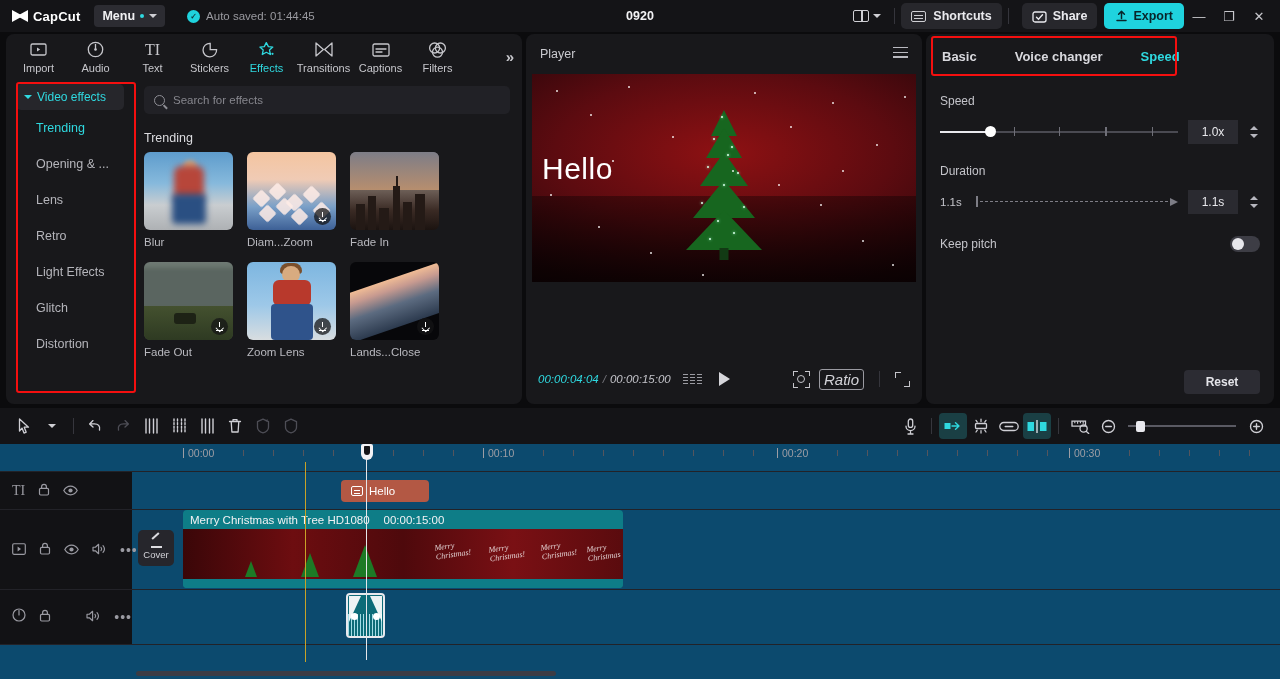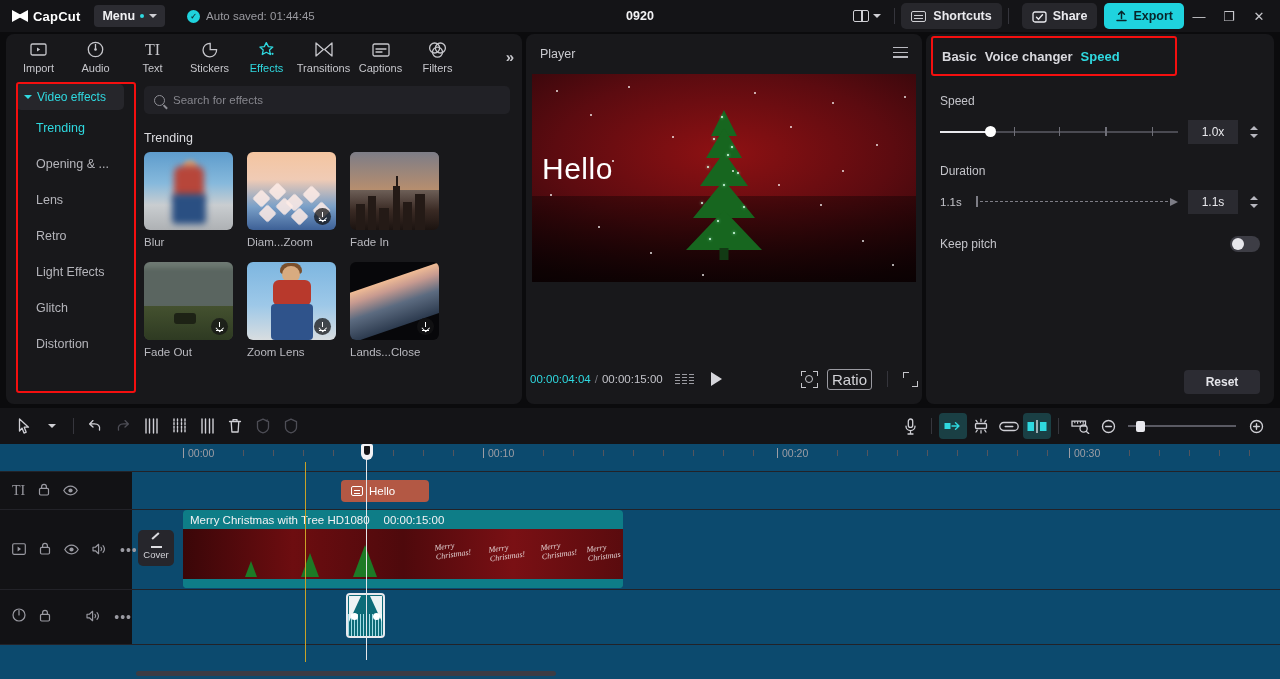--- a/index.html
+++ b/index.html
@@ -164,21 +164,21 @@
   .stage { margin: 0 auto; width: 384px; height: 208px; position: relative; overflow: hidden;
     background: radial-gradient(ellipse 110% 95% at 50% 38%, #8e1113 0%, #5c0b10 40%, #2b060a 72%, #120206 100%); }
   .stage .floor { position: absolute; left: 0; right: 0; bottom: 0; height: 86px; background: linear-gradient(rgba(0,0,0,.35), rgba(0,0,0,.72)); }
   .tree { position: absolute; left: 50%; top: 36px; transform: translateX(-50%); width: 86px; height: 150px; }
   .tree .layer { position: absolute; left: 50%; transform: translateX(-50%); width: 0; height: 0;
     border-style: solid; border-color: transparent transparent #17661f transparent; filter: blur(.4px); }
   .tree .trunk { position: absolute; left: 50%; transform: translateX(-50%); bottom: 0; width: 9px; height: 12px; background: #123a14; }
   .tree .sp { position: absolute; width: 2px; height: 2px; border-radius: 50%; background: #d8ffe8; box-shadow: 0 0 3px #9fffc9; }
   .snow { position: absolute; width: 1.6px; height: 1.6px; border-radius: 50%; background: rgba(255,255,255,.8); }
   .hello-text { position: absolute; left: 10px; top: 78px; font-size: 30px; color: #fff; font-weight: normal; letter-spacing: .5px; }
-  .player-ctrl { position: absolute; left: 0; right: 0; bottom: 10px; height: 30px; display: flex; align-items: center; padding: 0 4px; }
+  .player-ctrl { position: absolute; left: 0; right: 0; bottom: 10px; height: 30px; display: flex; align-items: center; padding: 0 12px; font-style: italic; }
   .tc-cur { font-size: 11.5px; color: #2fd9e0; }
   .tc-sep { font-size: 11.5px; color: #76767d; margin: 0 4px; }
   .tc-tot { font-size: 11.5px; color: #c3c3c9; }
   .frames-ico { margin-left: 12px; display: flex; gap: 2px; cursor: pointer; }
   .frames-ico span { display: block; width: 5px; height: 11px; background: repeating-linear-gradient(#9b9ba2 0 1.5px, transparent 1.5px 3px); }
   .play-tri { margin-left: 17px; width: 0; height: 0; border-left: 11px solid #d6d6db; border-top: 7px solid transparent; border-bottom: 7px solid transparent; cursor: pointer; }
   .pc-right { margin-left: auto; display: flex; align-items: center; gap: 9px; }
   .crop-ico { width: 17px; height: 17px; position: relative; cursor: pointer; }
   .crop-ico i { position: absolute; width: 5px; height: 5px; border: 1.4px solid #c5c5cb; }
   .crop-ico .c1 { left: 0; top: 0; border-right: 0; border-bottom: 0; }
@@ -190,21 +190,21 @@
   .fs-ico { width: 15px; height: 15px; position: relative; cursor: pointer; }
   .fs-ico i { position: absolute; width: 6px; height: 6px; border: 1.5px solid #c5c5cb; }
   .fs-ico .a { left: 0; top: 0; border-right: 0; border-bottom: 0; }
   .fs-ico .b { right: 0; bottom: 0; border-left: 0; border-top: 0; }
 
   
   .rightpanel {
     position: absolute; left: 926px; top: 34px; width: 348px; height: 370px;
     background: #18181b; border-radius: 8px;
   }
-  .rtabs { height: 44px; display: flex; align-items: center; gap: 8px; padding: 0 16px; position: relative; }
+  .rtabs { height: 44px; display: flex; align-items: center; gap: 38px; padding: 0 16px; position: relative; }
   .rtab { font-size: 13px; color: #d9d9de; font-weight: bold; cursor: pointer; }
   .rtab.active { color: #2fd9e0; }
   .redbox-tabs { position: absolute; left: 5px; top: 2px; width: 246px; height: 40px; border: 2px solid #f40f0f; border-radius: 3px; pointer-events: none; }
   .rbody { padding: 16px 14px 0 14px; }
   .field-label { font-size: 12px; color: #c4c4ca; margin-bottom: 12px; }
   .row { display: flex; align-items: center; gap: 10px; }
   .slider { flex: 1; height: 16px; position: relative; cursor: pointer; }
   .slider .track { position: absolute; left: 0; right: 0; top: 7px; height: 2px; background: #4a4a52; }
   .slider .fill { position: absolute; left: 0; top: 7px; height: 2px; background: #e9e9ee; width: 21%; }
   .slider .knob { position: absolute; left: 19%; top: 2px; width: 11px; height: 11px; border-radius: 50%; background: #fff; }

